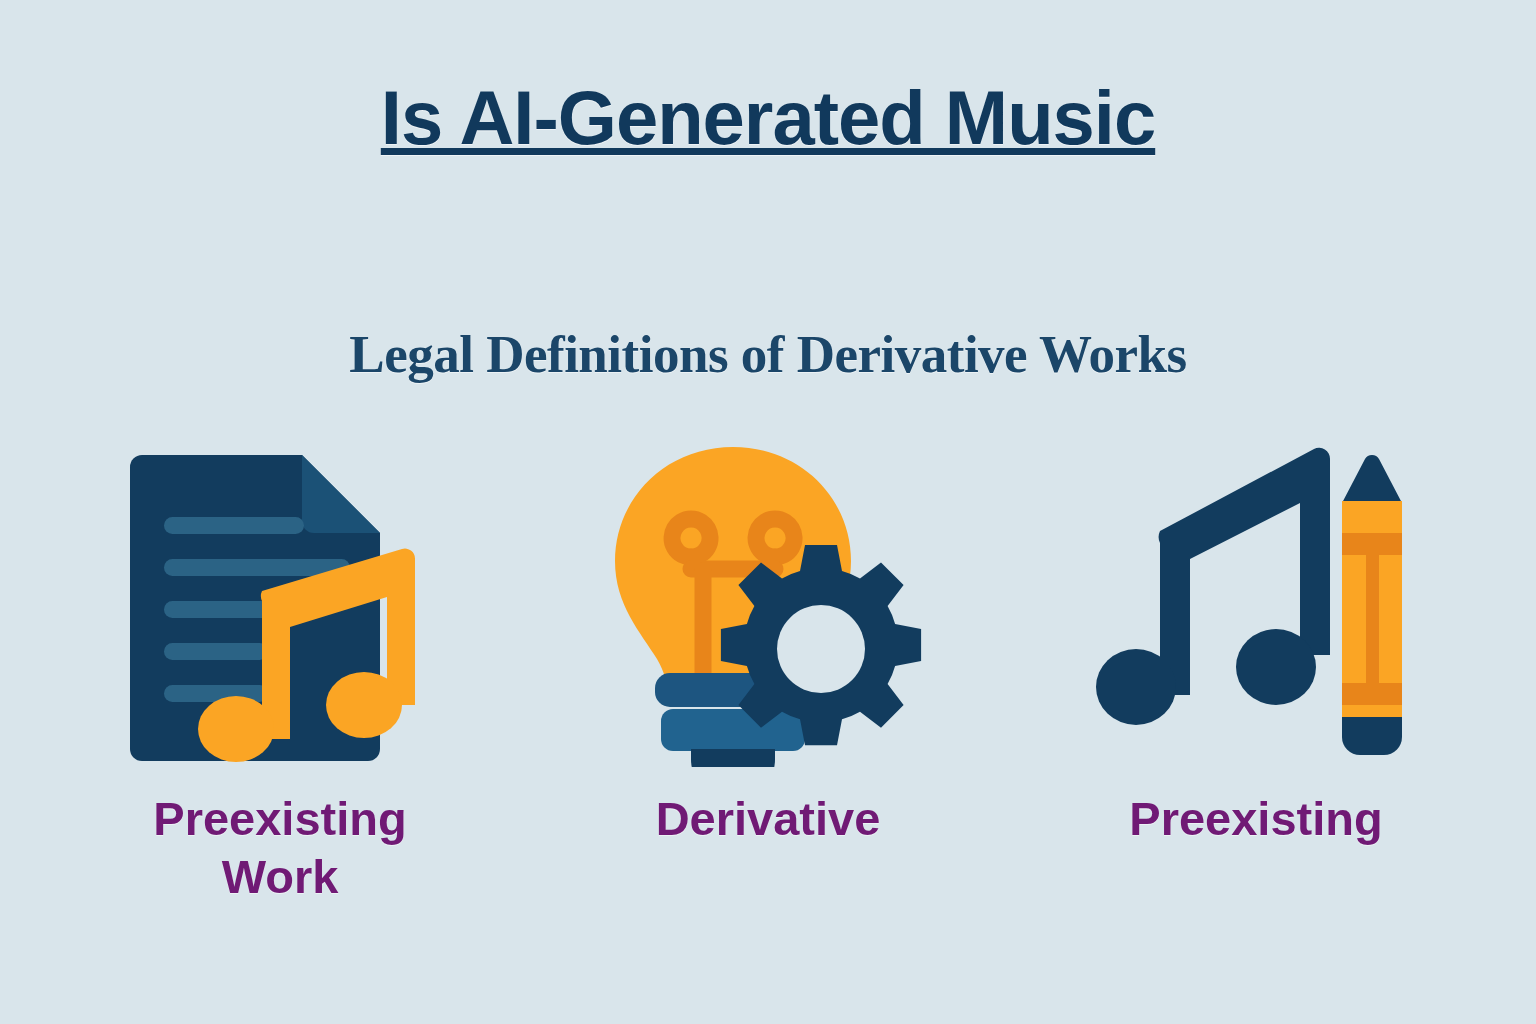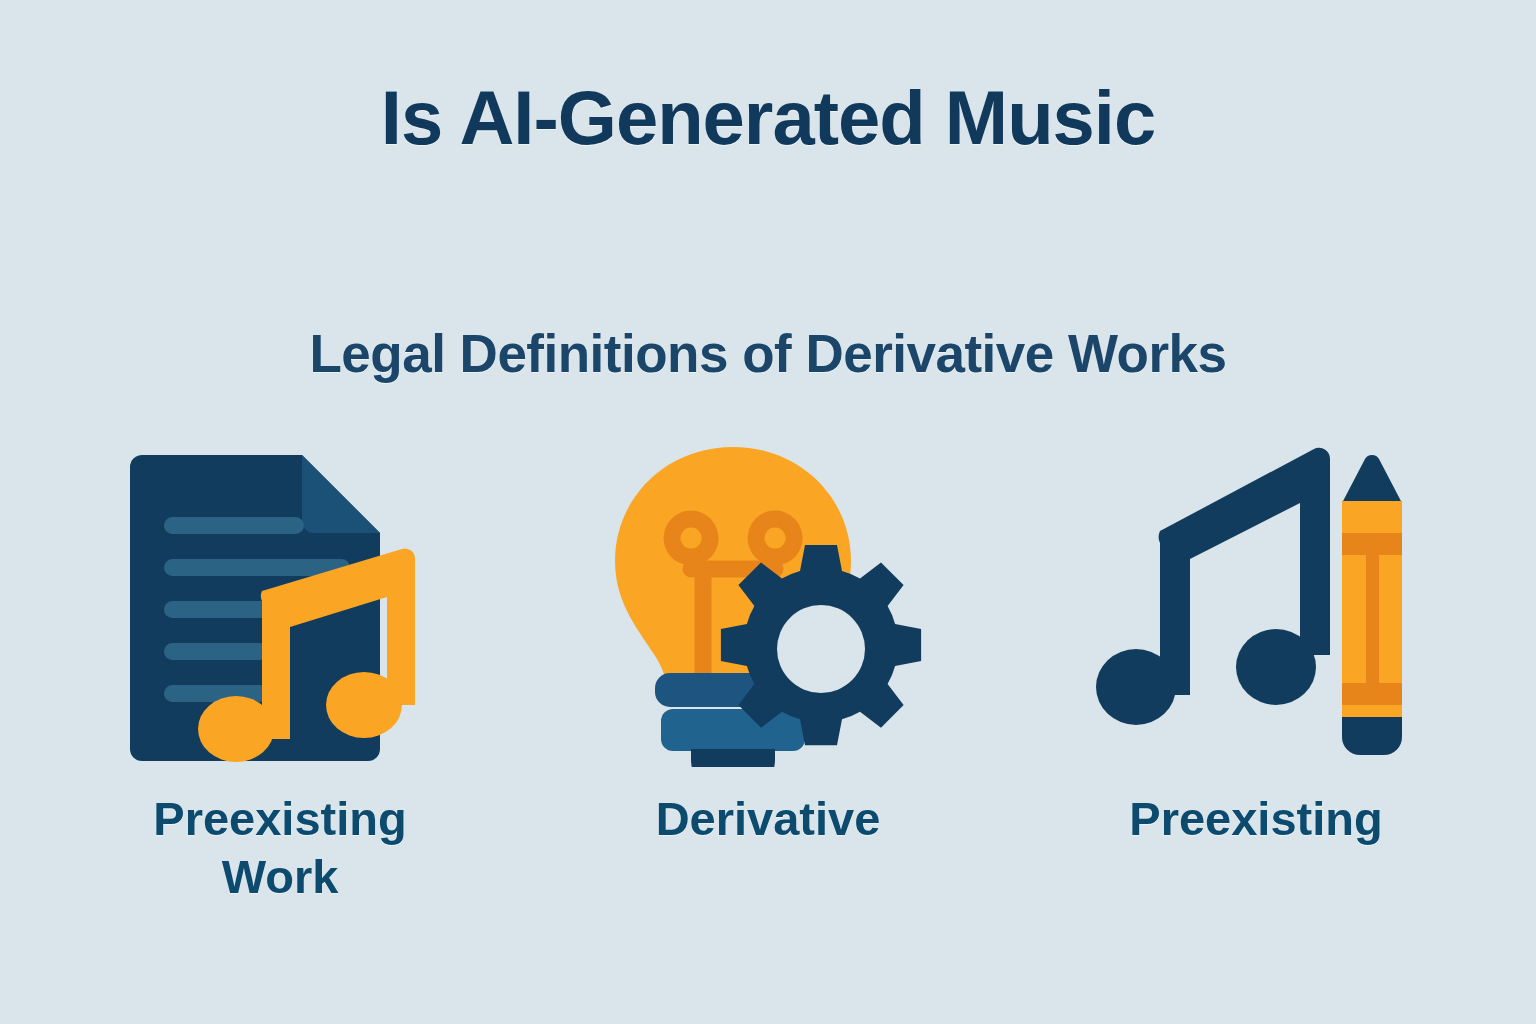--- a/index.html
+++ b/index.html
@@ -31,31 +31,32 @@
   .title-line {
     display: block;
     font-family: "Liberation Sans", sans-serif;
     font-weight: bold;
     font-size: 76px;
     line-height: 92px;
     letter-spacing: -1px;
     color: #11395c;
     text-shadow: 0 1px 0 rgba(255,255,255,0.55);
     white-space: nowrap;
+    text-decoration: underline;
   }
   .subtitle-block {
     position: absolute;
     top: 322px;
     left: 0;
     width: 1536px;
     text-align: center;
   }
   .subtitle {
     display: inline-block;
-    font-family: Liberation Sans, sans-serif;
+    font-family: Liberation Serif, serif;
     font-weight: bold;
     font-size: 53px;
     line-height: 64px;
     letter-spacing: -0.5px;
     color: #1b4669;
     text-shadow: 0 1px 0 rgba(255,255,255,0.5);
     white-space: nowrap;
   }
 
   
@@ -84,21 +85,21 @@
     justify-content: center;
   }
   .icon-wrap svg { display: block; }
 
   .card-label {
     margin-top: 18px;
     font-family: "Liberation Sans", sans-serif;
     font-weight: bold;
     font-size: 47px;
     line-height: 58px;
-    color: #0c4a6e;
+    color: #701a75;
     text-align: center;
     text-shadow: 0 1px 0 rgba(255,255,255,0.5);
     max-width: 340px;
   }
   .card-1 .icon-wrap { margin-left: -6px; }
   .card-2 .icon-wrap { margin-left: 4px; }
   .card-3 .icon-wrap { margin-left: 10px; }
 </style>
 </head>
 <body>

